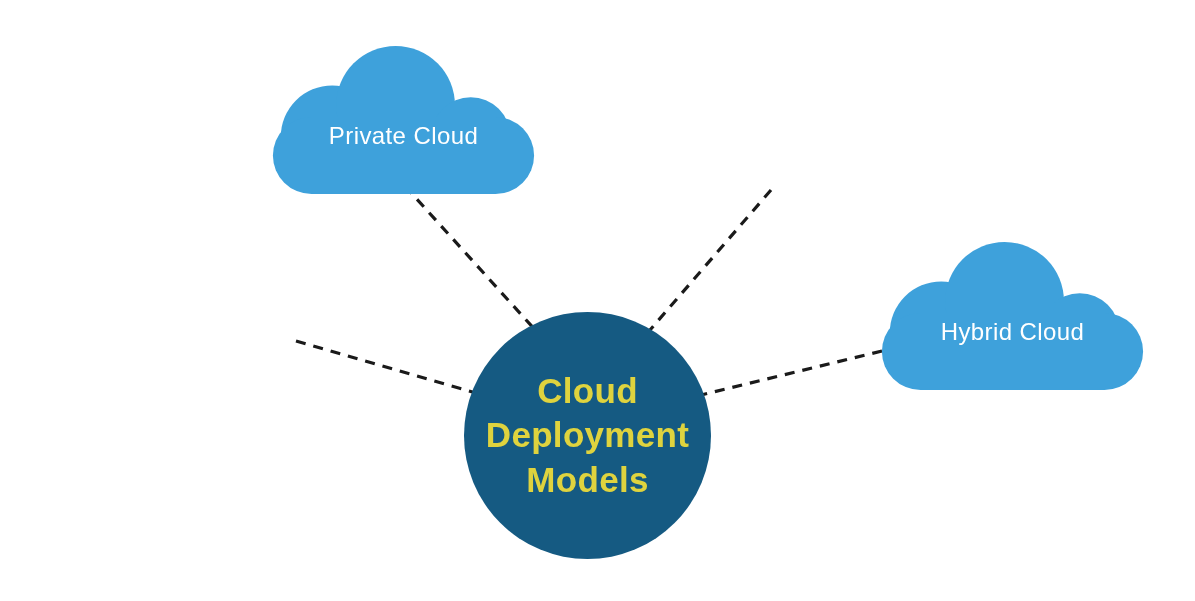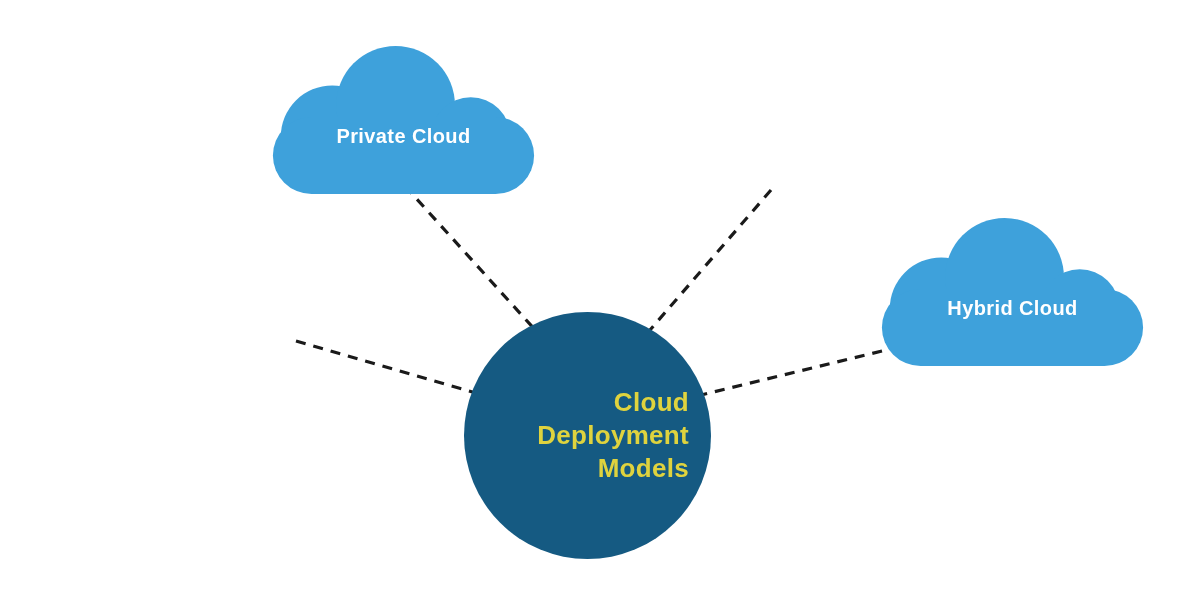--- a/index.html
+++ b/index.html
@@ -33,22 +33,22 @@
     height: 100%;
   }
   .cloud-label {
     position: absolute;
     left: 0;
     right: 0;
     top: 61%;
     transform: translateY(-50%);
     text-align: center;
     color: #ffffff;
-    font-size: 20px;
-    font-weight: bold;
+    font-size: 24px;
+    font-weight: normal;
     letter-spacing: 0.4px;
     white-space: nowrap;
   }
   .center-node {
     position: absolute;
     left: 464px;
     top: 312px;
     width: 247px;
     height: 247px;
   }
@@ -57,34 +57,34 @@
     inset: 0;
     width: 100%;
     height: 100%;
   }
   .center-label {
     position: absolute;
     inset: 0;
     display: flex;
     align-items: center;
     justify-content: center;
-    text-align: right;
+    text-align: center;
     color: #dfd33e;
-    font-size: 26px;
+    font-size: 35px;
     font-weight: bold;
     line-height: 1.27;
     letter-spacing: 0.3px;
     padding: 0 22px;
     box-sizing: border-box;
   }
   
   .cloud-public    { left: 23px;  top: 230px; }
   .cloud-private   { left: 265px; top: 40px;  }
   .cloud-community { left: 638px; top: 36px;  }
-  .cloud-hybrid    { left: 874px; top: 212px; }
+  .cloud-hybrid    { left: 874px; top: 236px; }
 </style>
 </head>
 <body>
 
 <div class="canvas">
 
   <svg class="connectors" viewBox="0 0 1195 601">
     <line x1="296" y1="341" x2="490" y2="397" stroke="#1a1a1a" stroke-width="3.2" stroke-dasharray="10 8"></line>
     <line x1="405" y1="186" x2="537" y2="332" stroke="#1a1a1a" stroke-width="3.2" stroke-dasharray="10 8"></line>
     <line x1="771" y1="190" x2="650" y2="330" stroke="#1a1a1a" stroke-width="3.2" stroke-dasharray="10 8"></line>

